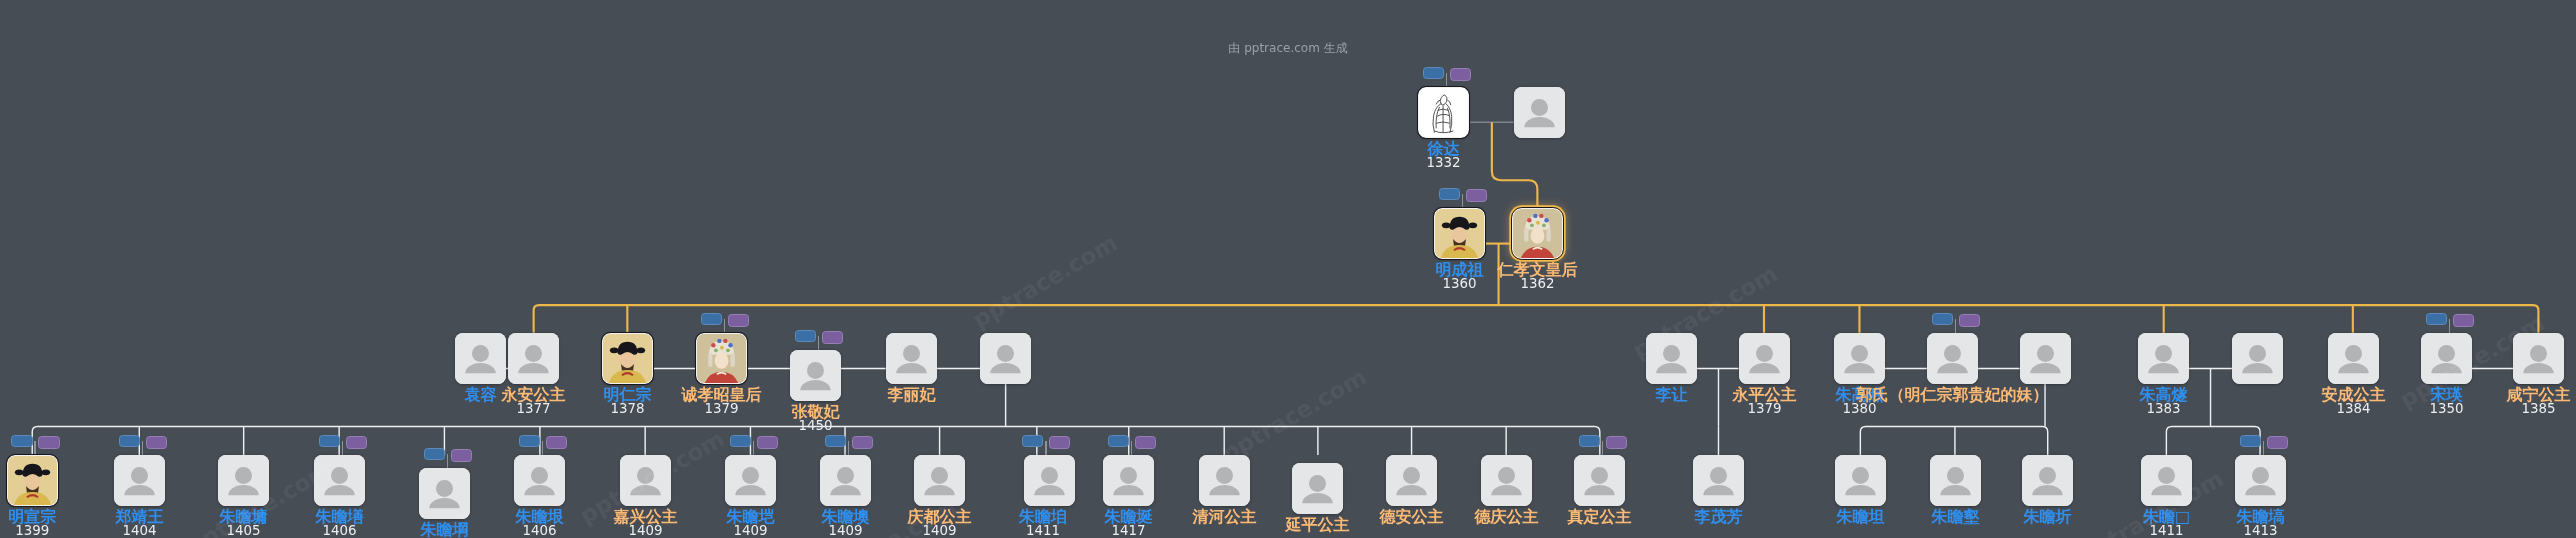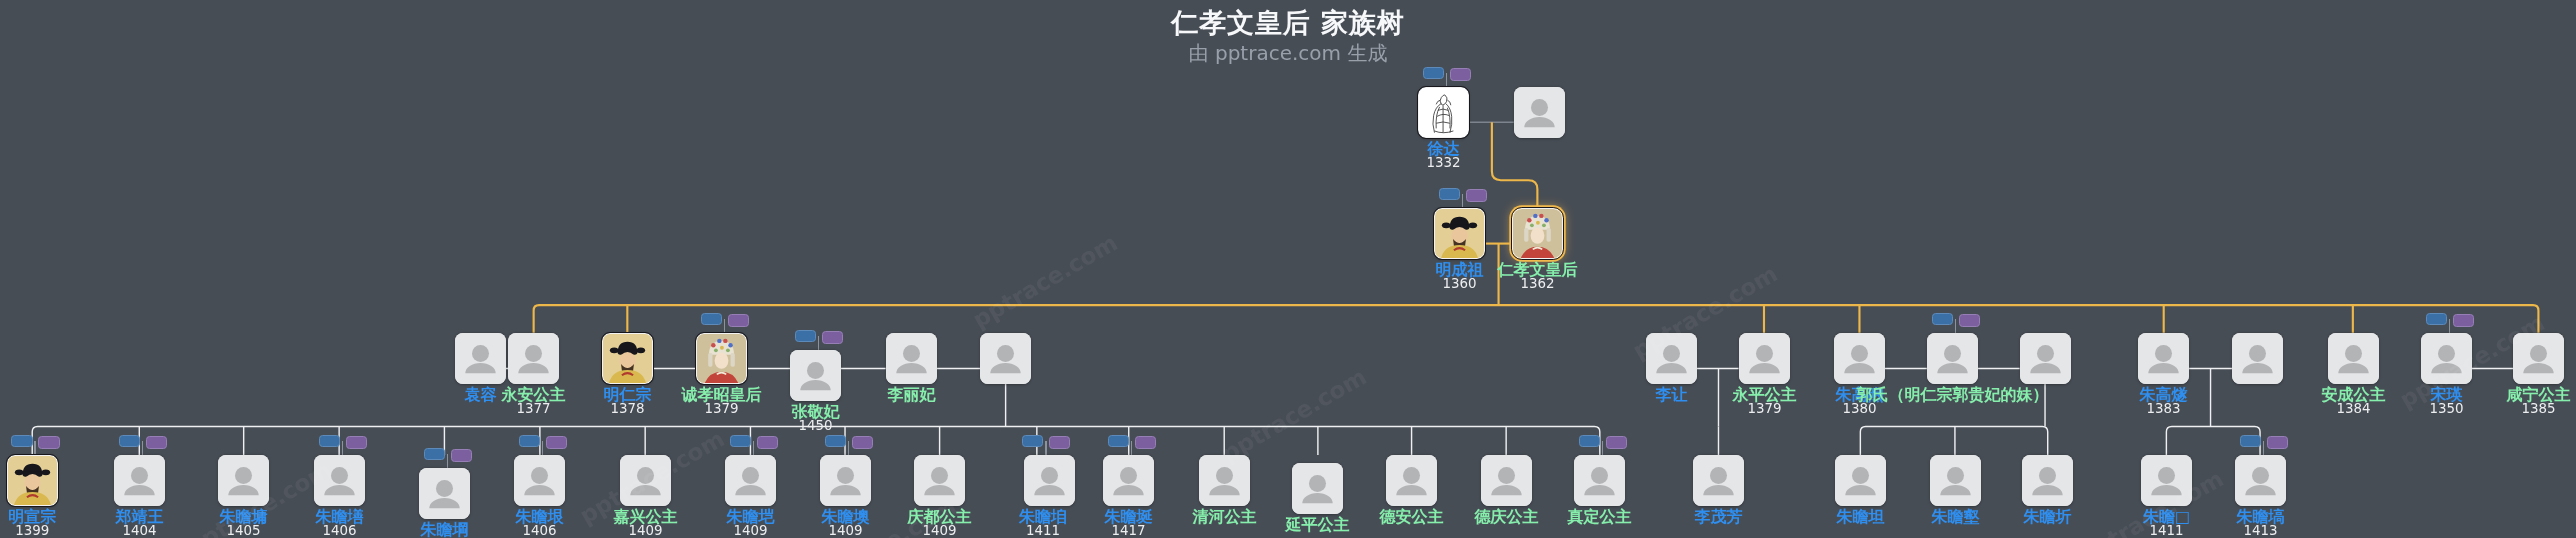--- a/index.html
+++ b/index.html
@@ -1,47 +1,46 @@
 <!DOCTYPE html>
 <html style="font-size:14.3px"><head>
 <meta charset="utf-8">
 <style>
   html,body{margin:0;padding:0;background:#474d55;}
   #canvas{position:relative;width:2576px;height:538px;background:#474d55;overflow:hidden;
           font-family:"DejaVu Sans","Liberation Sans",sans-serif;}
   .title{position:absolute;top:4.5px;left:0;width:100%;text-align:center;color:#f7f8fa;
          font-size:27px;font-weight:bold;letter-spacing:0.9px;z-index:3;}
   .subtitle{position:absolute;top:40px;left:0;width:100%;text-align:center;color:#99a0aa;
-            font-size:20px;z-index:3;}
+            font-size:12px;z-index:3;}
   #lines{position:absolute;left:0;top:0;z-index:1;}
   .person{position:absolute;width:51px;z-index:2;}
   .box{position:relative;width:51px;height:51px;border-radius:8px;background:#e5e6e7;
        box-sizing:border-box;box-shadow:0 0.9px 2.7px rgba(0,0,0,.3);overflow:hidden;}
   .box.portrait{border:1.8px solid #f2f2f2;outline:0.9px solid #17171c;background:#fff;}
   .box.focus{box-shadow:0 0 0 2.7px #f1b84d,0 0 10.7px rgba(241,184,77,.8);border-radius:9.8px;}
   .box svg{display:block;width:100%;height:100%;}
   .pname{position:absolute;top:54px;left:50%;transform:translateX(-50%);white-space:nowrap;
          font-size:16px;font-weight:bold;line-height:15px;}
   .pname.m{color:#2f8ff0;}
-  .pname.f{color:#86efac;}
+  .pname.f{color:#fdba74;}
   .pyear{position:absolute;top:69px;left:50%;transform:translateX(-50%);
          color:#eceef0;font-size:13.4px;line-height:14.3px;}
   .pills{position:absolute;top:-20.5px;left:50%;transform:translateX(-42%);width:50px;height:20.5px;}
   .pill{position:absolute;width:21.4px;height:12.5px;border-radius:3.6px;box-sizing:border-box;}
   .pill.blue{left:0;top:0;background:#3a70a6;border:0.9px solid #5d8ab8;}
   .pill.purple{left:27px;top:1.8px;background:#7b5f9f;border:0.9px solid #957fb5;}
   .pillline{position:absolute;left:23px;top:6.2px;width:1.8px;height:14.3px;background:#8d939c;}
   .wm{position:absolute;color:rgba(255,255,255,.055);font-size:23px;font-weight:bold;
       transform:rotate(-30deg);white-space:nowrap;z-index:4;pointer-events:none;}
 </style>
 </head>
 <body>
 
 <div id="canvas">
-  <div class="title">仁孝文皇后 家族树</div>
   <div class="subtitle">由 pptrace.com 生成</div>
   <svg id="lines" width="2576" height="538" viewBox="0 0 2887 603">
       <path d="M1646.5 137 H1696.5" fill="none" stroke="#7e848d" stroke-width="1.6"></path>
       <path d="M1672 137 V192 Q1672 202 1682 202 H1713 Q1723 202 1723 212 V233" fill="none" stroke="#edb74a" stroke-width="2.4"></path>
       <path d="M1664.5 273 H1694.5" fill="none" stroke="#edb74a" stroke-width="2.4"></path>
       <path d="M1679.5 273 V342" fill="none" stroke="#edb74a" stroke-width="2.4"></path>
       <path d="M598 373 V348 Q598 342 604 342 H2839 Q2845 342 2845 348 V373" fill="none" stroke="#edb74a" stroke-width="2.4"></path>
       <path d="M703 342 V373" fill="none" stroke="#edb74a" stroke-width="2.4"></path>
       <path d="M1977 342 V373" fill="none" stroke="#edb74a" stroke-width="2.4"></path>
       <path d="M2084 342 V373" fill="none" stroke="#edb74a" stroke-width="2.4"></path>

